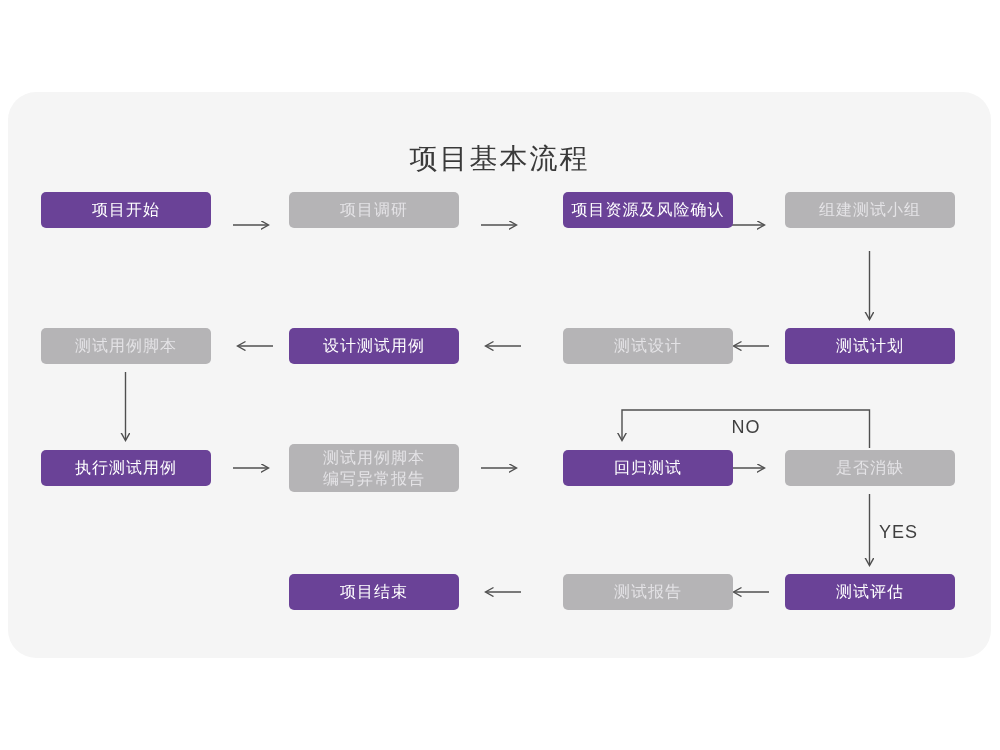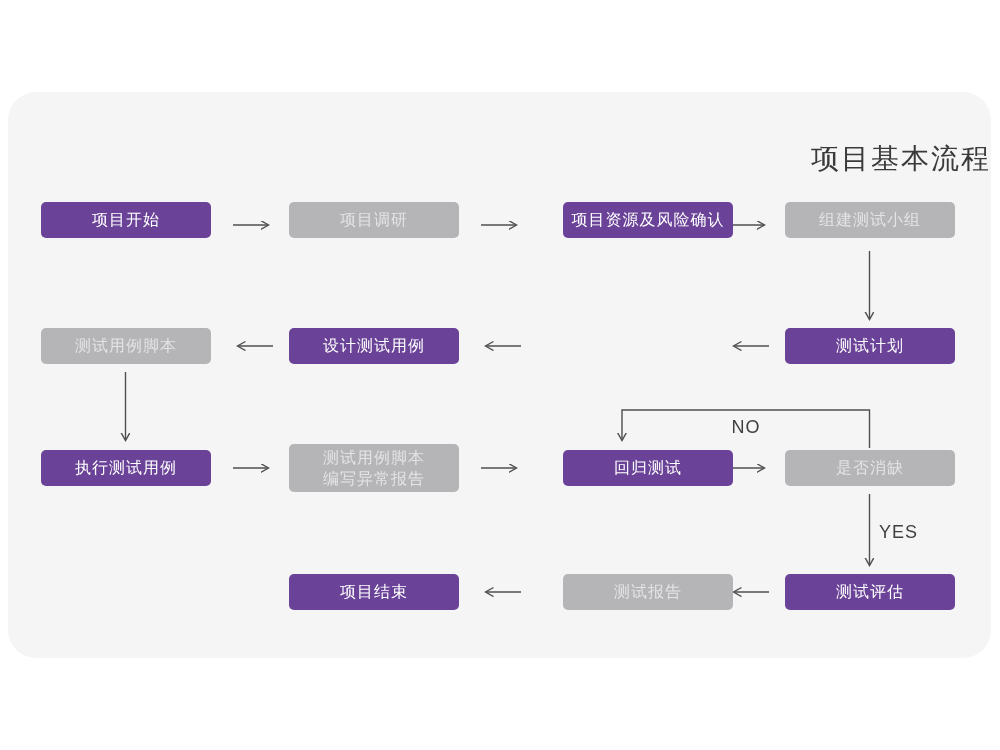--- a/index.html
+++ b/index.html
@@ -14,21 +14,21 @@
     position: absolute;
     left: 8px; top: 92px;
     width: 983px; height: 566px;
     background: #f5f5f5;
     border-radius: 28px;
   }
   .title {
     position: absolute;
     left: 0; top: 48px;
     width: 100%;
-    text-align: right;
+    text-align: center;
     font-size: 28px;
     font-weight: 500;
     letter-spacing: 2px;
     color: #3a3a3a;
     margin: 0;
   }
   .arrows {
     position: absolute;
     left: 0; top: 0;
     width: 983px; height: 566px;
@@ -45,21 +45,21 @@
     letter-spacing: 1px;
     text-align: center;
     box-sizing: border-box;
   }
   .node.purple { background: #6a4297; color: #ffffff; }
   .node.gray   { background: #b5b4b6; color: #e4e3e6; }
   .node.tall   { height: 48px; line-height: 21px; }
 
   
   .c1 { left: 33px; }  .c2 { left: 281px; justify-content: center; }  .c3 { left: 529px; margin-left: 26px; }  .c4 { left: 777px; }
-  .r1 { top: 110px; }  .r2 { top: 236px; }   .r3 { top: 358px; }   .r4 { top: 482px; }
+  .r1 { top: 100px; }  .r2 { top: 236px; }   .r3 { top: 358px; }   .r4 { top: 482px; }
   .r3tall { top: 352px; }
 
   .edge-label {
     position: absolute;
     color: #3f3f3f;
     font-size: 18px;
     letter-spacing: 1px;
   }
   .edge-label.no  { left: 708px; top: 325px; width: 60px; text-align: center; }
   .edge-label.yes { left: 871px; top: 430px; }
@@ -116,20 +116,23 @@
   <div class="node gray c4 r1">
     <span>组建测试小组</span>
   </div>
 
   <div class="node gray c1 r2">
     <span>测试用例脚本</span>
   </div>
   <div class="node purple c2 r2">
     <span>设计测试用例</span>
   </div>
+  <div class="node gray c3 r2">
+    <span>测试设计</span>
+  </div>
   <div class="node purple c4 r2">
     <span>测试计划</span>
   </div>
 
   <div class="node purple c1 r3">
     <span>执行测试用例</span>
   </div>
   <div class="node gray tall c2 r3tall">
     <span>测试用例脚本</span>
     <span>编写异常报告</span>

